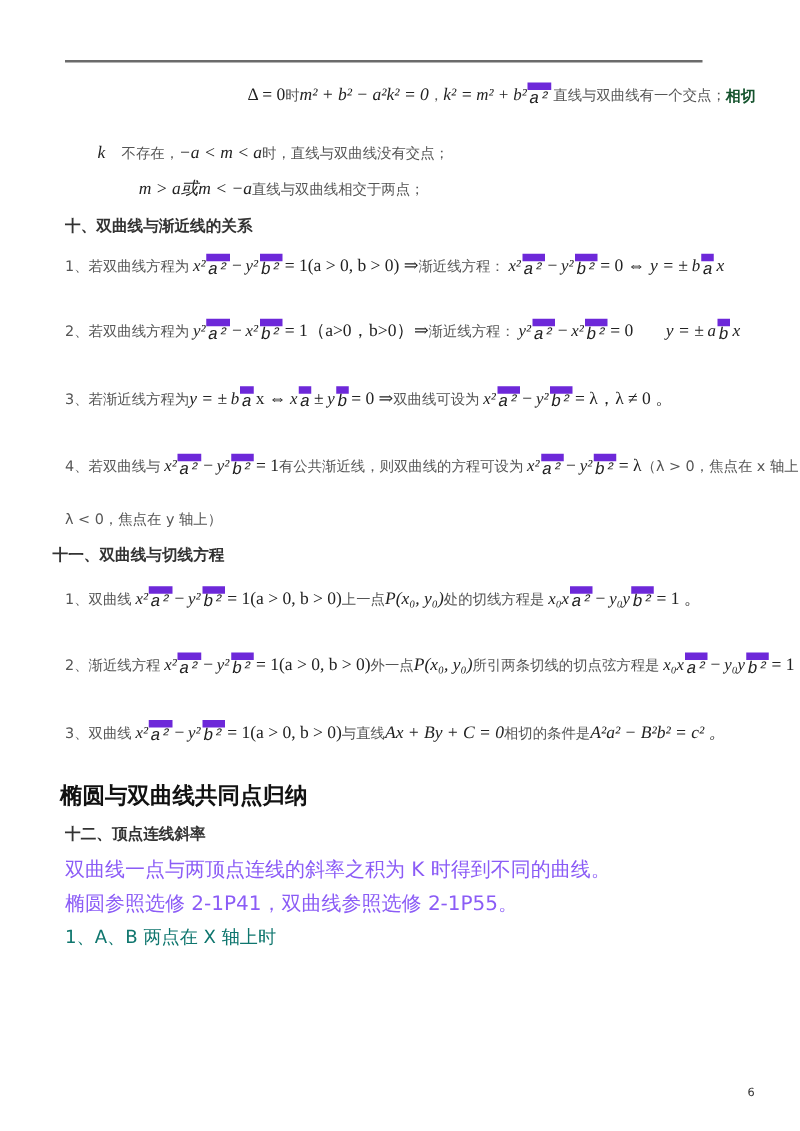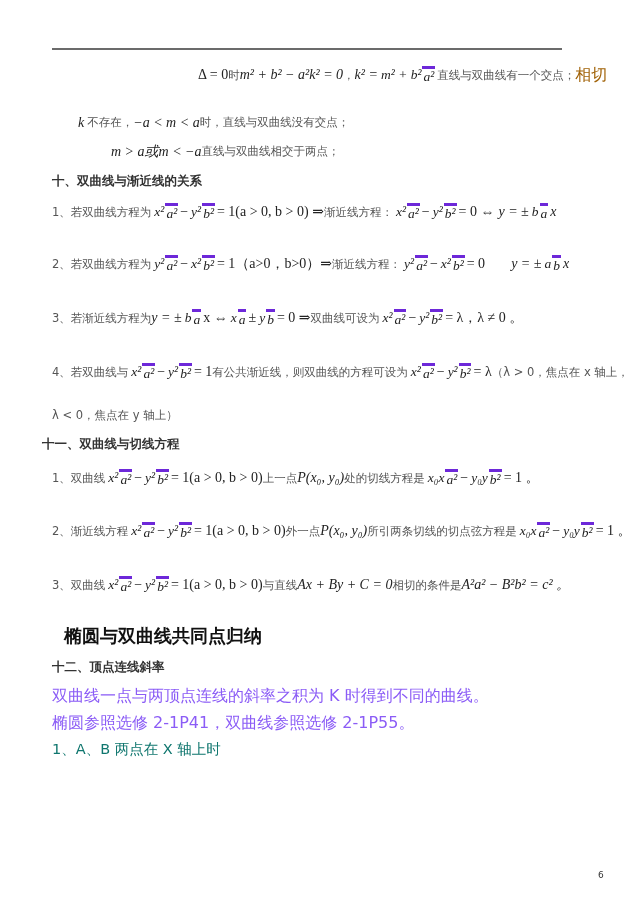--- a/index.html
+++ b/index.html
@@ -3,25 +3,25 @@
 <meta charset="utf-8">
 <style>
   html, body { margin: 0; padding: 0; }
   body {
     width: 640px; height: 905px; background: #ffffff; position: relative; overflow: hidden;
     font-family: "DejaVu Serif", "Liberation Serif", serif; color: #222;
   }
   .rule { position: absolute; left: 52px; top: 48px; width: 510px; height: 2px; background: #6b6b6b; }
   .line { position: absolute; white-space: nowrap; font-size: 12.5px; line-height: 1; display: flex; align-items: center; color: #444; }
   .cn { font-family: "DejaVu Sans", "Liberation Sans", sans-serif; font-size: 11.5px; color: #555; }
-  .cn-dark { font-family: "DejaVu Sans", "Liberation Sans", sans-serif; font-size: 16px; color: #a16207; font-weight: normal; }
+  .cn-dark { font-family: "DejaVu Sans", "Liberation Sans", sans-serif; font-size: 12px; color: #14532d; font-weight: bold; }
   .m { font-family: "Liberation Serif", "DejaVu Serif", serif; font-size: 14px; color: #222; }
   .frac { display: inline-flex; flex-direction: row; align-items: center; vertical-align: middle; margin: 0 2px; font-family: "Liberation Serif", serif; font-style: italic; font-size: 13.5px; color: #222; }
   .frac .num { padding: 0 1px 1px; line-height: 1.05; }
-  .frac .den { padding: 1px 1px 0; border-top: 3px solid #6d28d9; line-height: 1.1; }
+  .frac .den { padding: 1px 1px 0; border-top: 6px solid #6d28d9; line-height: 1.1; font-family: Liberation Mono, monospace; }
   .heading { position: absolute; font-family: "DejaVu Sans", "Liberation Sans", sans-serif; white-space: nowrap; }
   .h-sec { font-size: 12.5px; color: #333; font-weight: bold; }
   .h-big { font-size: 18px; font-weight: bold; color: #111; }
   .p { position: absolute; white-space: nowrap; font-family: "DejaVu Sans", "Liberation Sans", sans-serif; font-size: 16px; color: #8b5cf6; }
   .p-big { font-size: 14.5px; color: #0f766e; text-align: center; }
   .pagenum { position: absolute; left: 598px; top: 870px; font-family: "DejaVu Sans", sans-serif; font-size: 9px; color: #333; }
 </style>
 </head>
 <body>
 
@@ -36,21 +36,21 @@
   <span class="frac">
     <span class="num">m² + b²</span>
     <span class="den">a²</span>
   </span>
   <span class="cn">直线与双曲线有一个交点；</span>
   <span class="cn-dark">相切</span>
 </div>
 
 <div class="line" style="left:78px; top:116px;">
   <span class="m" style="font-style:italic">k</span>
-  <span class="cn" style="margin-left:3px">不存在，</span>
+  <span class="cn" style="margin-left:13px">不存在，</span>
   <span class="m" style="font-style:italic">−a &lt; m &lt; a</span>
   <span class="cn">时，直线与双曲线没有交点；</span>
 </div>
 
 <div class="line" style="left:111px; top:145px;">
   <span class="m" style="font-style:italic">m &gt; a或m &lt; −a</span>
   <span class="cn">直线与双曲线相交于两点；</span>
 </div>
 
 <div class="heading h-sec" style="left:52px; top:173px;">十、双曲线与渐近线的关系</div>
@@ -251,20 +251,20 @@
       <span class="num">y²</span>
       <span class="den">b²</span>
     </span>
   <span class="m">= 1(a &gt; 0, b &gt; 0)</span>
   <span class="cn">与直线</span>
   <span class="m" style="font-style:italic">Ax + By + C = 0</span>
   <span class="cn">相切的条件是</span>
   <span class="m" style="font-style:italic">A²a² − B²b² = c² 。</span>
 </div>
 
-<div class="heading h-big" style="left:64px; top:624px;">椭圆与双曲线共同点归纳</div>
+<div class="heading h-big" style="left:48px; top:624px;">椭圆与双曲线共同点归纳</div>
 
 <div class="heading h-sec" style="left:52px; top:659px;">十二、顶点连线斜率</div>
 <div class="p" style="left:52px; top:686px;">双曲线一点与两顶点连线的斜率之积为 K 时得到不同的曲线。</div>
 <div class="p" style="left:52px; top:713px;">椭圆参照选修 2-1P41，双曲线参照选修 2-1P55。</div>
 <div class="p p-big" style="left:52px; top:740px;">1、A、B 两点在 X 轴上时</div>
 
 <div class="pagenum">6</div>
 
 </body></html>

